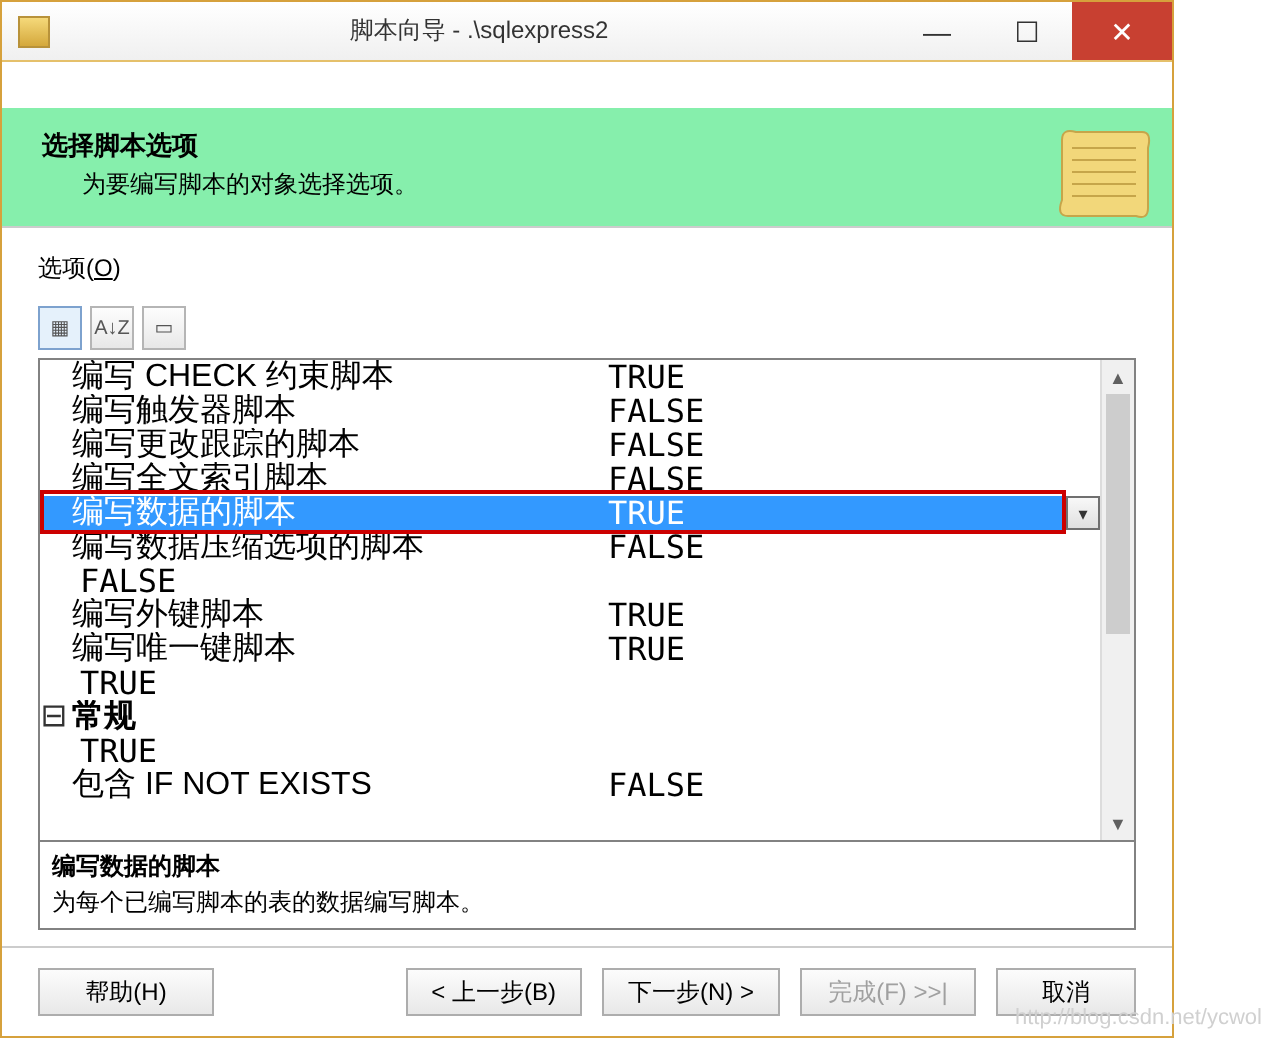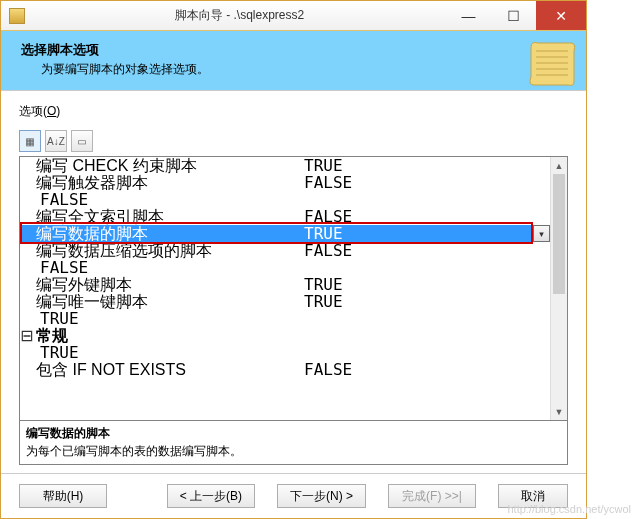--- a/index.html
+++ b/index.html
@@ -4,21 +4,21 @@
 <style>
 * { box-sizing: border-box; margin: 0; padding: 0; }
 body { font-family: "Microsoft YaHei", SimSun, sans-serif; font-size: 12px; background: #fff; }
 .window { width: 587px; height: 519px; border: 1px solid #d6a13c; background: #fff; display: flex; flex-direction: column; }
 .titlebar { height: 30px; background: linear-gradient(#fff,#f0f0f0); display: flex; align-items: center; border-bottom: 1px solid #e5c06b; }
 .title-icon { width: 16px; height: 16px; margin: 0 8px; background: linear-gradient(#f5d97a,#d4a83c); border: 1px solid #b8923a; }
 .title-text { flex: 1; text-align: center; font-size: 12px; color: #333; }
 .win-btns { display: flex; height: 100%; }
 .win-btn { width: 45px; display: flex; align-items: center; justify-content: center; font-size: 14px; color: #333; }
 .win-btn.close { background: #c84031; color: #fff; width: 50px; }
-.header-area { padding: 10px 16px 12px 20px; background: #7dd3fc; border-bottom: 1px solid #ccc; position: relative; }
+.header-area { padding: 10px 16px 12px 20px; background: #86efac; border-bottom: 1px solid #ccc; position: relative; margin-top: 23px; }
 .header-title { font-size: 13px; font-weight: bold; }
 .header-sub { font-size: 12px; margin-left: 20px; margin-top: 2px; }
 .scroll-img { position: absolute; right: 10px; top: 8px; width: 50px; height: 50px; }
 .scroll-img svg { width: 100%; height: 100%; }
 .content { flex: 1; padding: 12px 18px 8px 18px; display: flex; flex-direction: column; overflow: hidden; }
 .opt-label { margin-bottom: 10px; }
 .opt-label u { text-decoration: underline; }
 .toolbar { margin-bottom: 4px; display: flex; gap: 4px; }
 .tb-btn { width: 22px; height: 22px; border: 1px solid #b5b5b5; background: linear-gradient(#fdfdfd,#e8e8e8); display: flex; align-items: center; justify-content: center; font-size: 10px; color: #555; }
 .tb-btn.sel { border-color: #7da2ce; background: #e5f1fb; }
@@ -32,21 +32,21 @@
 .row.selected { background: #3399ff; color: #fff; }
 .redbox { position: absolute; border: 2px solid #cc0000; pointer-events: none; }
 .scrollbar { position: absolute; right: 0; top: 0; width: 17px; height: 100%; background: #f0f0f0; border-left: 1px solid #dcdcdc; }
 .sb-arrow { height: 17px; display: flex; align-items: center; justify-content: center; color: #606060; font-size: 9px; }
 .sb-thumb { position: absolute; left: 2px; right: 2px; top: 17px; height: 120px; background: #cdcdcd; }
 .sb-arrow.dn { position: absolute; bottom: 0; width: 100%; }
 .dropdown-btn { position: absolute; right: 17px; width: 17px; height: 17px; border: 1px solid #707070; background: linear-gradient(#f8f8f8,#e0e0e0); display: flex; align-items: center; justify-content: center; font-size: 9px; color: #333; }
 .desc-panel { border-top: 1px solid #828282; padding: 4px 6px; height: 44px; }
 .desc-title { font-weight: bold; font-size: 12px; }
 .desc-text { font-size: 12px; margin-top: 1px; }
-.footer { border-top: 1px solid #ccc; padding: 10px 18px; display: flex; align-items: flex-start; gap: 22px; }
+.footer { border-top: 1px solid #ccc; padding: 10px 18px; display: flex; align-items: flex-start; gap: 10px; }
 .spacer { flex: 1; }
 .btn { height: 24px; padding: 0 12px; border: 1px solid #adadad; background: linear-gradient(#fcfcfc,#e8e8e8); font-size: 12px; font-family: inherit; min-width: 88px; }
 .btn:disabled { color: #a0a0a0; }
 .watermark { position: fixed; right: 6px; bottom: 4px; font-size: 11px; color: #d0d0d0; font-family: sans-serif; }
 </style>
 </head>
 <body>
 
 <div class="window">
 
@@ -89,20 +89,21 @@
             <div class="cell-name">编写 CHECK 约束脚本</div>
             <div class="cell-val">TRUE</div>
           </div>
           <div class="row">
             <div class="cell-indent"></div>
             <div class="cell-name">编写触发器脚本</div>
             <div class="cell-val">FALSE</div>
           </div>
           <div class="row">
             <div class="cell-indent"></div>
+            <div class="cell-name">编写更改跟踪的脚本</div>
             <div class="cell-val">FALSE</div>
           </div>
           <div class="row">
             <div class="cell-indent"></div>
             <div class="cell-name">编写全文索引脚本</div>
             <div class="cell-val">FALSE</div>
           </div>
           <div class="row selected">
             <div class="cell-indent"></div>
             <div class="cell-name">编写数据的脚本</div>

